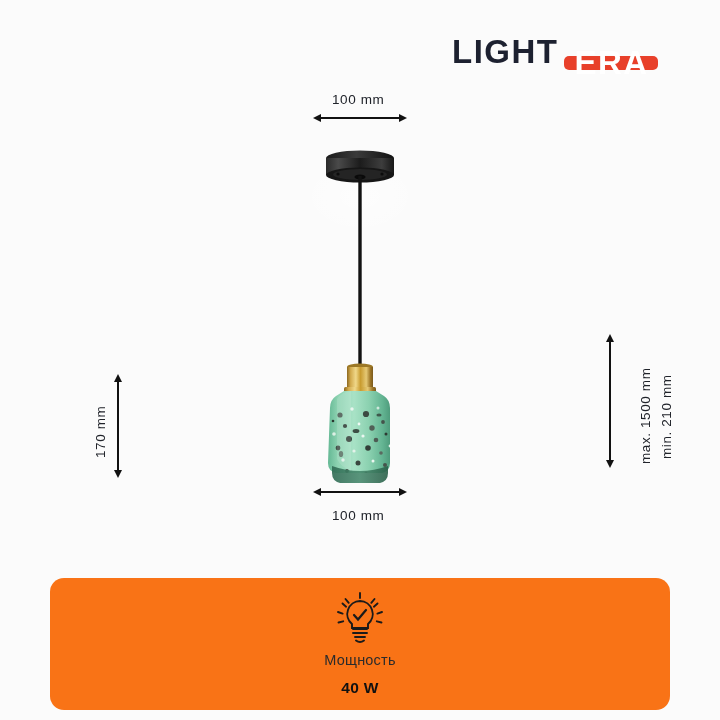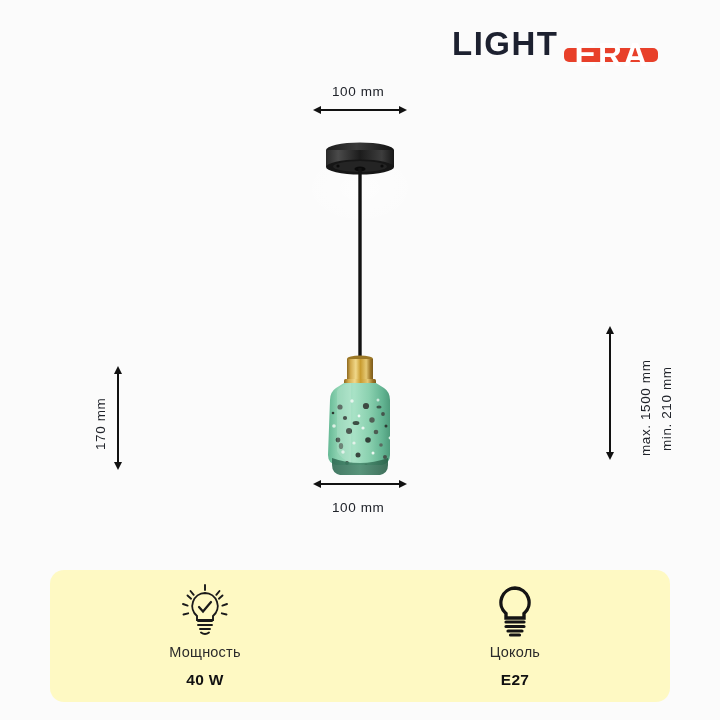--- a/index.html
+++ b/index.html
@@ -9,21 +9,21 @@
   body {
     width: 720px;
     height: 720px;
     background: #fbfbfb;
     font-family: "Liberation Sans", sans-serif;
     overflow: hidden;
     position: relative;
   }
   #stage {
     position: absolute;
-    left: 0; top: 8px;
+    left: 0; top: 16px;
     width: 720px;
     height: 644px;
     text-align: center;
   }
 
   
   #logo {
     position: absolute;
     left: 452px;
     top: 18px;
@@ -114,21 +114,21 @@
   
   #lamp { position: absolute; left: 0; top: 0; width: 720px; height: 560px; }
 
   
   #spec-panel {
     position: absolute;
     left: 50px;
     top: 562px;
     width: 620px;
     height: 132px;
-    background: #fef9c3;
+    background: #f97316;
     border-radius: 14px;
     display: flex;
   }
   .spec-item {
     flex: 1;
     display: flex;
     flex-direction: column;
     align-items: center;
     justify-content: flex-start;
     padding-top: 12px;
@@ -306,28 +306,16 @@
                      M6,21 l4.6,1.6 M50,21 l-4.6,1.6
                      M6.5,31.5 l4.7,-1.2 M49.5,31.5 l-4.7,-1.2
                      M10.5,12.5 l3.6,3.2 M45.5,12.5 l-3.6,3.2"></path>
           </g>
         </svg>
       </div>
       <div class="spec-name">Мощность</div>
       <div class="spec-value">40 W</div>
     </div>
 
-    <div class="spec-item">
-      <div class="spec-icon">
-        <svg width="50" height="58" viewBox="0 0 50 58">
-          <g stroke="#141414" fill="none" stroke-linecap="round">
-            <path d="M25,5 a14.5,14.5 0 0 1 9,25.5 v4.5 h-18 v-4.5 a14.5,14.5 0 0 1 9,-25.5 z" stroke-width="3.4"></path>
-            <path d="M16,39 h18 M16,43.5 h18 M18,48 h14 M20.5,52 h9" stroke-width="3.2"></path>
-          </g>
-        </svg>
-      </div>
-      <div class="spec-name">Цоколь</div>
-      <div class="spec-value">E27</div>
-    </div>
 
 
   </div>
 </div>
 
 </body></html>

